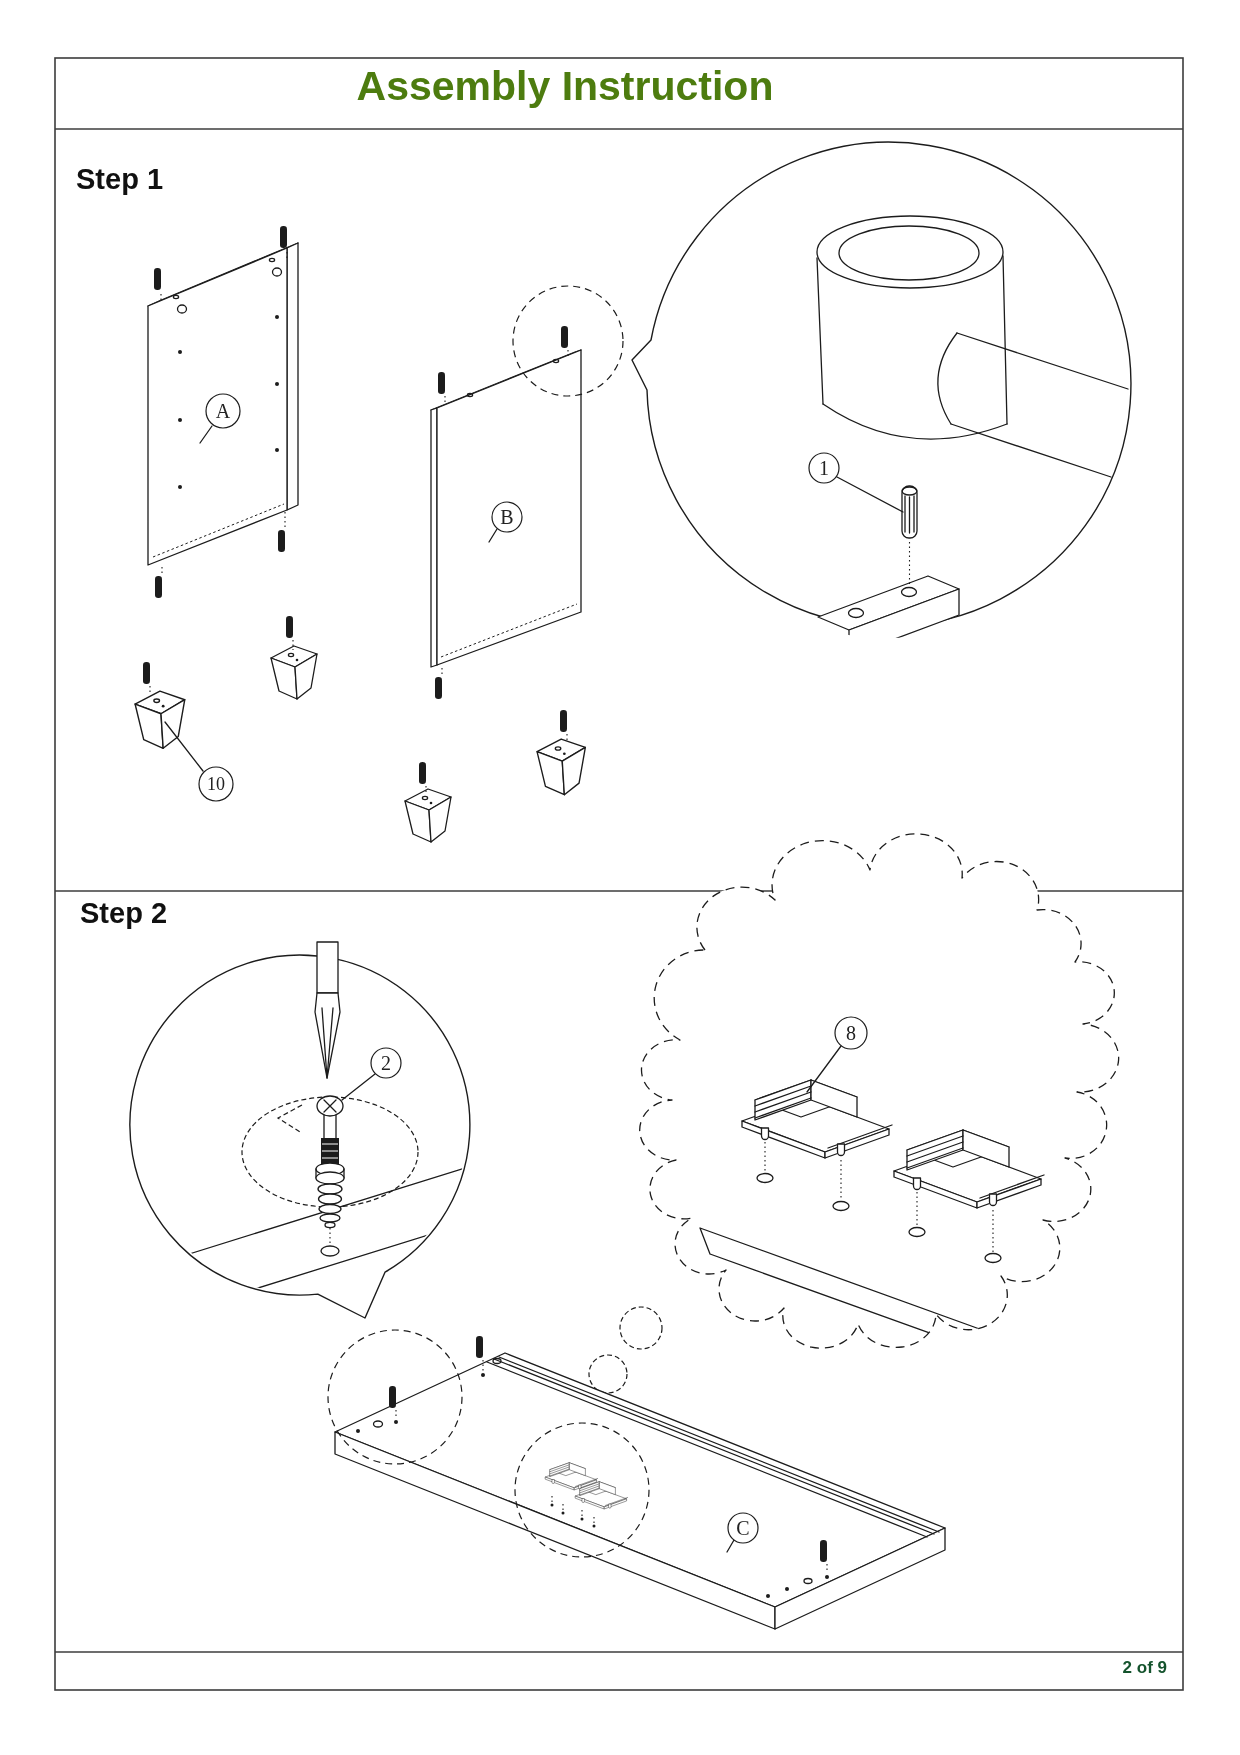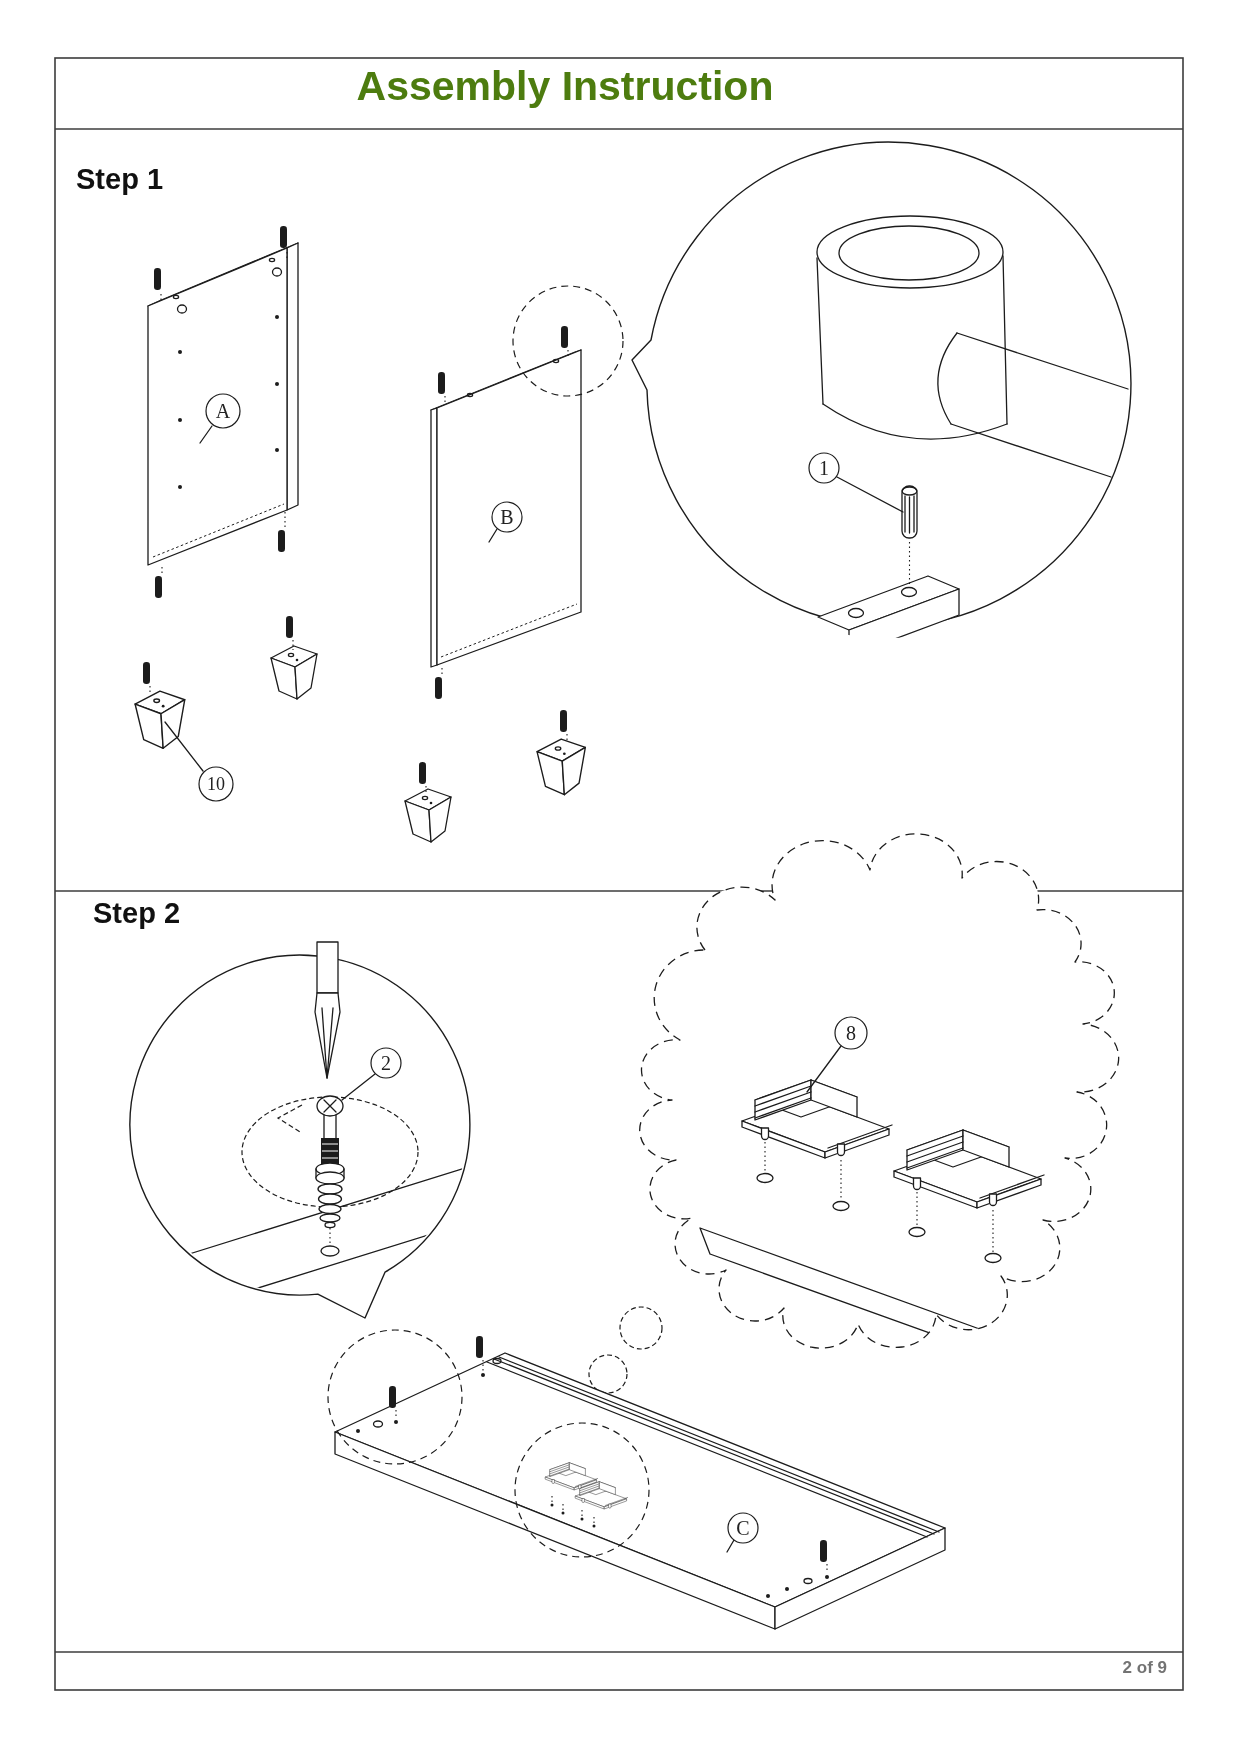--- a/index.html
+++ b/index.html
@@ -3,23 +3,23 @@
 <meta charset="utf-8">
 <style>
   html,body{margin:0;padding:0;background:#fff;}
   .page{position:relative;width:1240px;height:1755px;background:#fff;
         font-family:"Liberation Sans",sans-serif;overflow:hidden;}
   .art{position:absolute;left:0;top:0;width:1240px;height:1755px;}
   .title{position:absolute;left:55px;top:63px;width:1020px;text-align:center;
          font-size:41px;font-weight:bold;color:#4d7c0f;letter-spacing:0px;}
   .step-label{position:absolute;font-size:29px;font-weight:bold;color:#111;}
   .step1{left:76px;top:123px;margin-top:40px;}
-  .step2{left:93px;top:897px;}
+  .step2{left:80px;top:897px;}
   .pagenum{position:absolute;left:55px;top:1658px;width:1112px;text-align:right;
-           font-size:17px;font-weight:bold;color:#737373;}
+           font-size:17px;font-weight:bold;color:#14532d;}
   
   .ln{fill:none;stroke:#1c1c1c;stroke-width:1.3;stroke-linecap:round;stroke-linejoin:round;}
   .fw{fill:#ffffff;stroke:#1c1c1c;stroke-width:1.3;stroke-linejoin:round;}
   .blk{fill:#1c1c1c;stroke:none;}
   .dot{fill:none;stroke:#1c1c1c;stroke-width:1.1;stroke-dasharray:1.5 3;}
   .hid{fill:none;stroke:#1c1c1c;stroke-width:1;stroke-dasharray:2.5 2.5;}
   .dsh{fill:none;stroke:#1c1c1c;stroke-width:1.2;stroke-dasharray:7 5;}
   .cld{fill:#ffffff;stroke:#1c1c1c;stroke-width:1.3;stroke-dasharray:9 6;stroke-linejoin:round;}
   .trl{fill:none;stroke:#1c1c1c;stroke-width:1.2;stroke-dasharray:5 3;}
   .frame{fill:none;stroke:#3c3c3c;stroke-width:1.6;}

